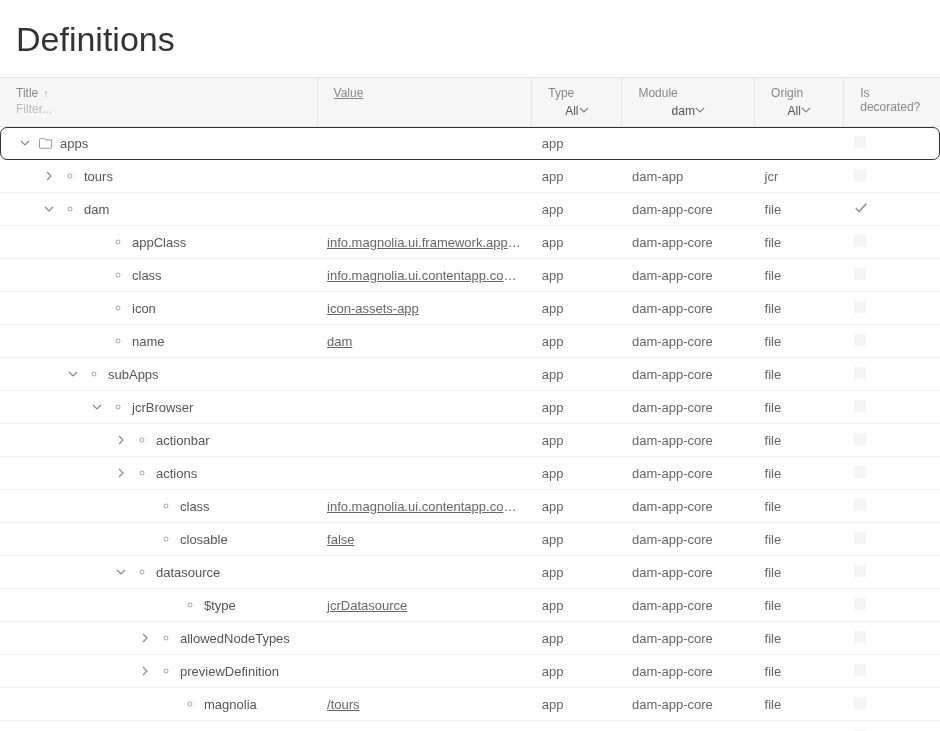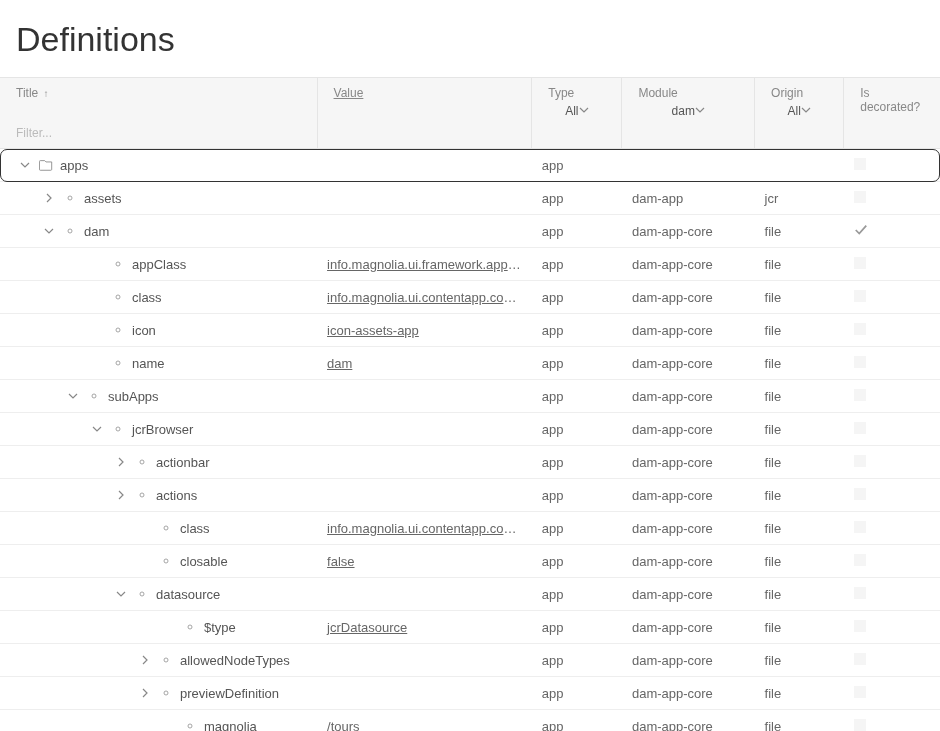--- a/index.html
+++ b/index.html
@@ -11,21 +11,21 @@
 .header-cell { padding:8px 16px; font-size:12px; color:#888; font-weight:400; text-align:left; vertical-align:top; border-right:1px solid #e5e5e5; }
 .header-cell:last-child { border-right:none; }
 
 .col-title { width:313px; }
 .col-value { width:212px;text-decoration:underline; }
 .col-type { width:89px; }
 .col-module { width:131px; }
 .col-origin { width:88px; }
 .col-dec { width:95px; }
 
-.filter-input { border:none; background:transparent; font-size:12px; color:#aaa; width:100%; padding:2px 0 0 0; outline:none;margin-top:24px; }
+.filter-input { border:none; background:transparent; font-size:12px; color:#aaa; width:100%; padding:2px 0 0 0; outline:none; }
 .filter-input::placeholder { color:#bbb; }
 
 .select-fake { display:flex; align-items:center; justify-content:center; margin-top:4px; cursor:pointer; }
 .select-val { color:#555; font-size:12px; }
 .chevron-down-icon svg { width:10px; height:10px; }
 
 .sort-arrow { font-size:10px; color:#888; margin-left:2px; }
 
 .row { border-bottom:1px solid #eee;border-radius:7px; }
 .row td { padding:0 10px; height:32px; vertical-align:middle; font-size:13px; color:#666; overflow:hidden; white-space:nowrap; text-overflow:ellipsis; }
@@ -119,21 +119,21 @@
           <div class="title-cell">
             <span class="spacer" style="width: 32px;"></span>
             <span class="toggle"><svg viewBox="0 0 10 10">
                 <path d="M3 1 L7 5 L3 9" stroke="#888" stroke-width="1.2" fill="none"></path>
               </svg></span>
             <span class="node-icon">
               <svg viewBox="0 0 16 16">
                 <circle cx="8" cy="8" r="2.3" fill="none" stroke="#999" stroke-width="1"></circle>
               </svg>
             </span>
-            <span class="label">assets</span>
+            <span class="label">tours</span>
           </div>
         </td>
         <td class="col-value"></td>
         <td class="col-type">app</td>
         <td class="col-module">dam-app</td>
         <td class="col-origin">jcr</td>
         <td class="col-dec dec-cell"><span class="dec-box"></span></td>
       </tr>
       <tr class="row">
         <td class="col-title">

